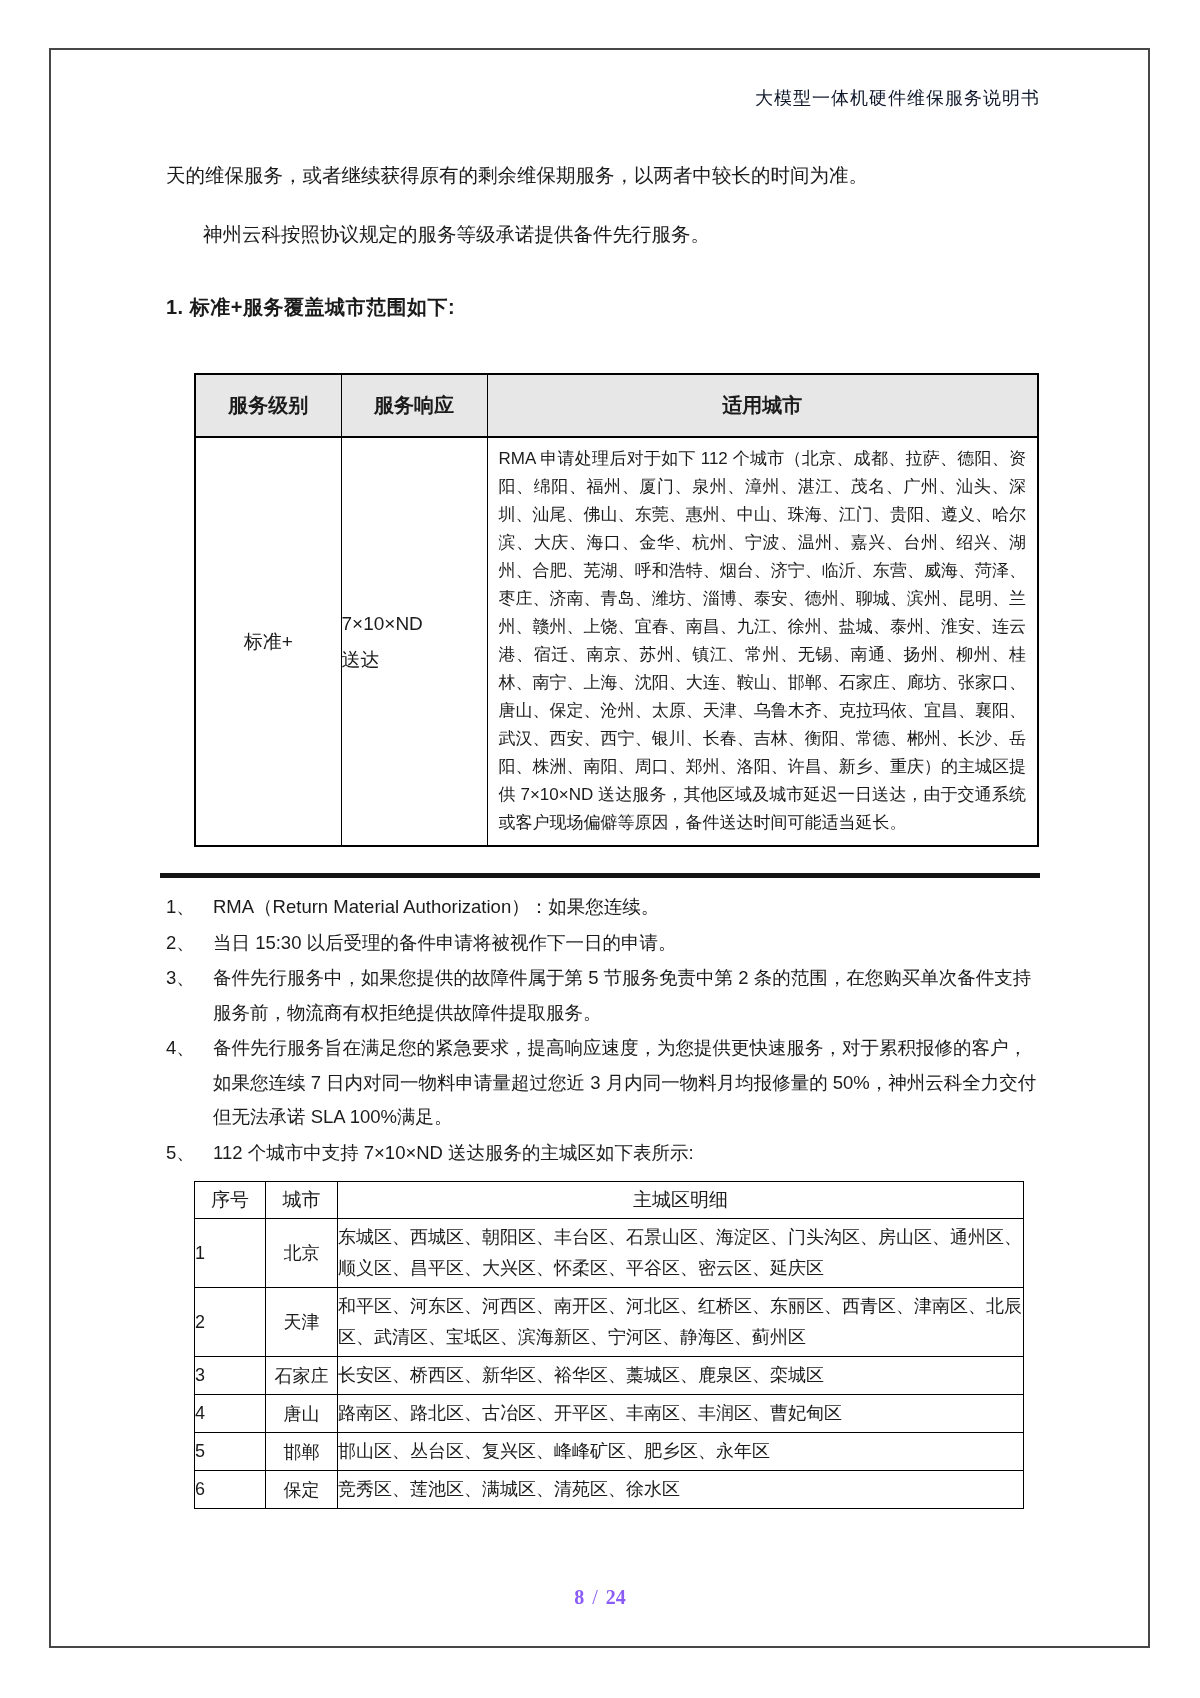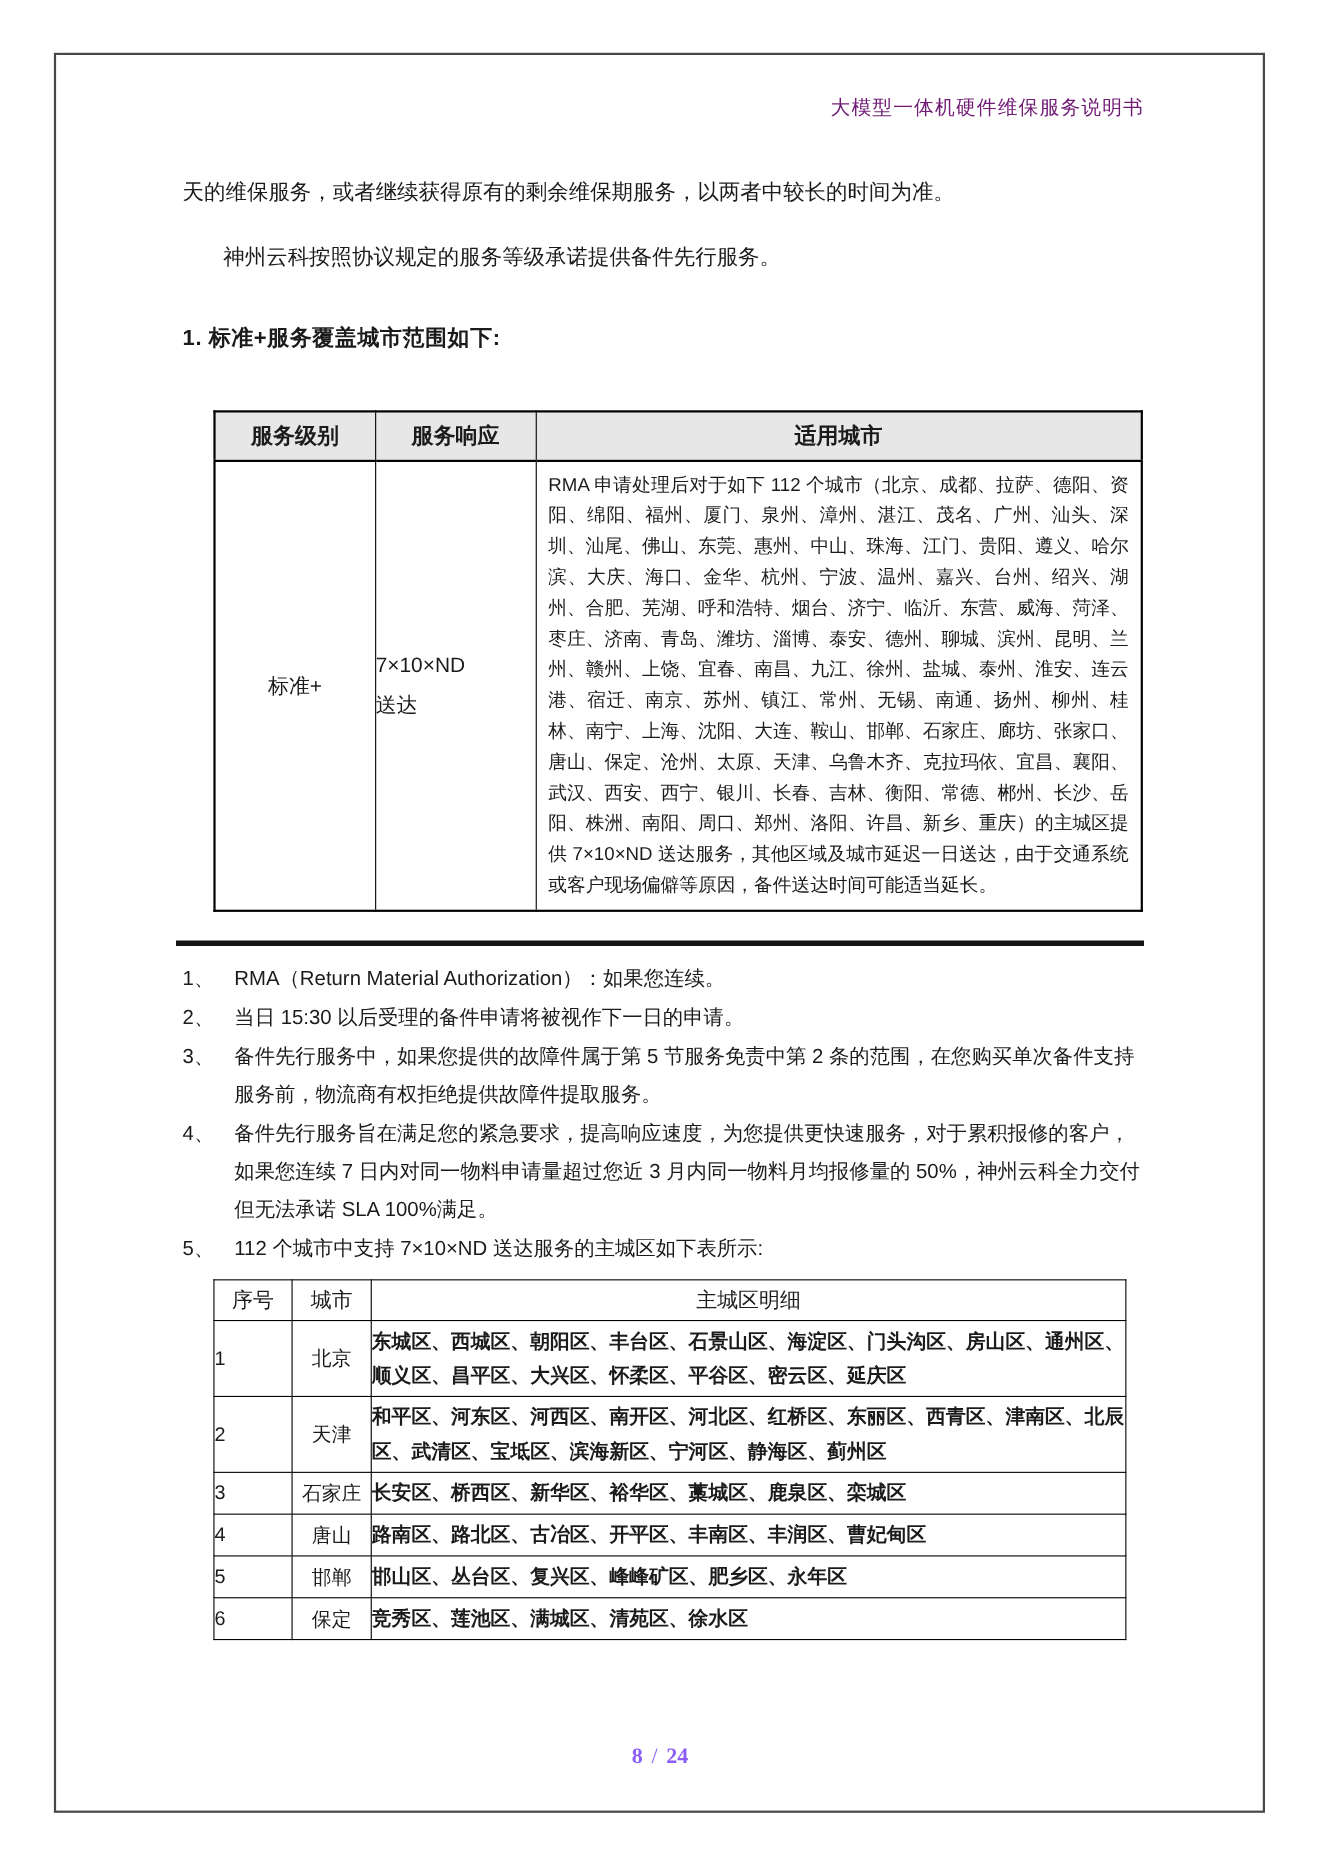--- a/index.html
+++ b/index.html
@@ -18,21 +18,21 @@
     background:#ffffff;
   }
   .content {
     position:absolute; left:166px; top:0;
     width:874px;
   }
   .doc-header {
     margin-top:86px;
     text-align:right;
     font-family:"Liberation Serif","DejaVu Serif",serif;
-    font-size:18px; color:#701a75;
+    font-size:18px; color:#0f172a;
     letter-spacing:1px;
   }
   .para1 {
     margin-top:50px;
     font-size:19.5px; line-height:30px;
   }
   .para2 {
     margin-top:29px;
     font-size:19.5px; line-height:30px;
     text-indent:37px;
@@ -43,21 +43,21 @@
     letter-spacing:0.5px;
   }
   table.service-table {
     margin:52px 0 0 28px;
     width:843px;
     border-collapse:collapse;
     table-layout:fixed;
     border:2px solid #000;
   }
   table.service-table th {
-    height:45px;
+    height:63px;
     background:#e7e7e7;
     border:1px solid #000;
     border-bottom:2px solid #000;
     font-size:20px; font-weight:700;
     text-align:center; vertical-align:middle;
   }
   table.service-table td {
     border:1px solid #000;
     vertical-align:middle;
   }
@@ -100,21 +100,21 @@
     text-align:center; vertical-align:middle;
     background:#ffffff;
   }
   table.district-table td {
     border:1px solid #000;
     vertical-align:middle;
     padding:3px 0;
   }
   td.no-cell { padding-left:12px; font-size:18px; }
   td.city-cell { text-align:center; padding:3px 10px; line-height:30px; font-size:18px; }
-  td.districts-cell { padding:4px 10px 4px 11px; line-height:31px;font-weight:bold; }
+  td.districts-cell { padding:4px 10px 4px 11px; line-height:31px; }
   .page-footer {
     position:absolute; left:0; top:1586px;
     width:1200px;
     text-align:center;
     font-family:"Liberation Serif","DejaVu Serif",serif;
     font-size:20px; font-weight:700; color:#8b5cf6;
   }
   .page-footer .sep { font-weight:400; margin:0 8px; }
 </style>
 </head>

